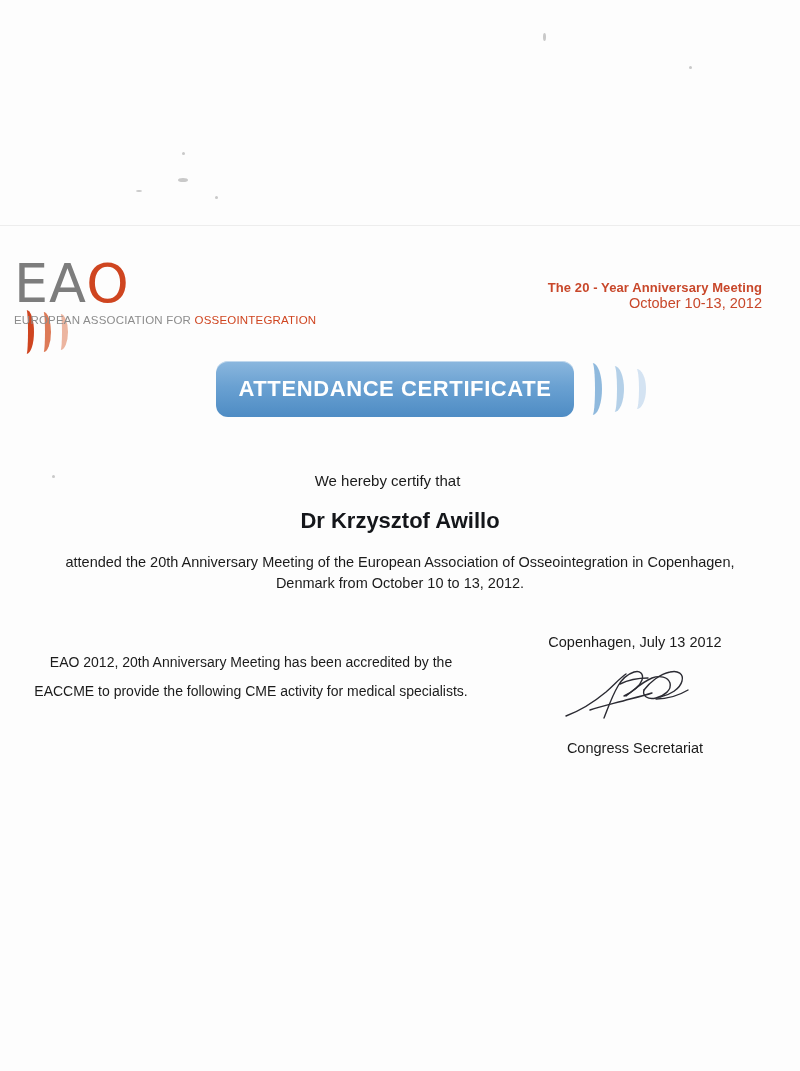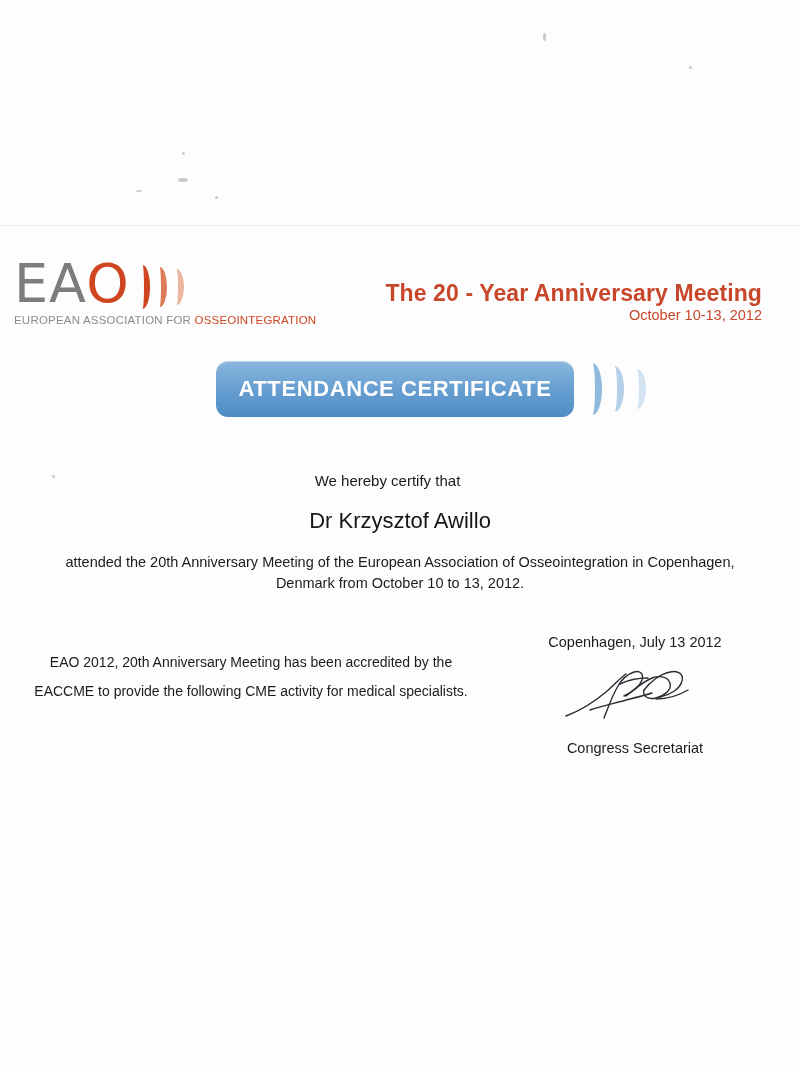--- a/index.html
+++ b/index.html
@@ -44,22 +44,23 @@
     height: 90px;
   }
   .logo {
     position: absolute;
     left: 14px;
     top: 0px;
     width: 280px;
   }
   .logo-mark {
     display: flex;
-    align-items: flex-end;
+    align-items: flex-start;
     height: 52px;
+    flex-direction: column;
   }
   .logo-text {
     font-size: 54px;
     letter-spacing: 1px;
     font-weight: 400;
     color: #7d7d7d;
     line-height: 52px;
     font-family: "DejaVu Sans", sans-serif;
   }
   .logo-o {
@@ -91,21 +92,21 @@
   .logo-sub .accent { color: #cf4520; }
 
   .meeting-title {
     position: absolute;
     right: 38px;
     top: 22px;
     text-align: right;
   }
   .meeting-title .main {
     color: #c8472a;
-    font-size: 23px;
+    font-size: 13px;
     font-weight: bold;
     letter-spacing: 0.1px;
   }
   .meeting-title .date {
     color: #c8472a;
     font-size: 14.5px;
   }
 
   
   .banner-wrap {
@@ -161,21 +162,21 @@
     font-size: 15px;
     color: #1b1b1b;
   }
   .recipient {
     position: absolute;
     top: 508px;
     left: 0;
     width: 800px;
     text-align: center;
     font-size: 22px;
-    font-weight: normal;
+    font-weight: bold;
     color: #14161a;
   }
   .attend-text {
     position: absolute;
     top: 552px;
     left: 55px;
     width: 690px;
     text-align: center;
     font-size: 14.5px;
     line-height: 21px;

